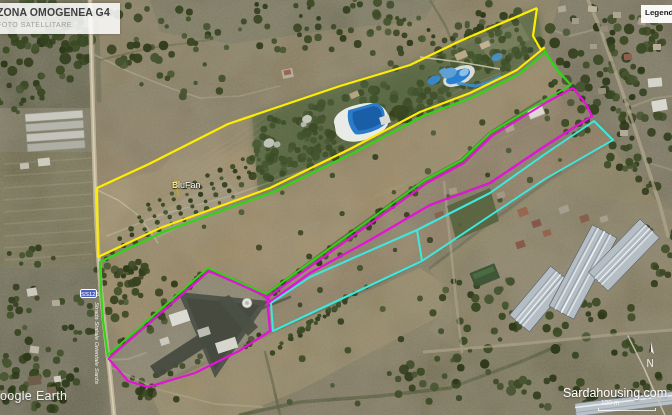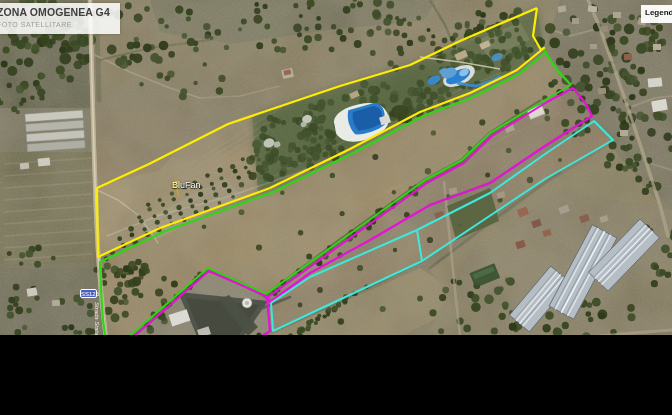--- a/index.html
+++ b/index.html
@@ -1,15 +1,15 @@
 <!DOCTYPE html>
 <html><head><meta charset="utf-8"><style>
 html,body{margin:0;padding:0;background:#000;}
 *{box-sizing:border-box;}
-.stage{position:relative;width:672px;height:335px;overflow:hidden;font-family:"Liberation Sans",sans-serif;}
+.stage{position:relative;width:672px;height:415px;overflow:hidden;font-family:"Liberation Sans",sans-serif;}
 </style></head><body>
 <div class="stage">
 <svg width="672" height="415" viewBox="0 0 672 415" xmlns="http://www.w3.org/2000/svg">
 <defs>
 <filter id="nz" x="0" y="0" width="100%" height="100%">
           <feTurbulence type="fractalNoise" baseFrequency="0.5" numOctaves="2" seed="7"></feTurbulence>
           <feColorMatrix type="matrix" values="0 0 0 0 0.5  0 0 0 0 0.46  0 0 0 0 0.36  0.8 0.8 0.8 0 -0.5"></feColorMatrix>
         </filter>
 <filter id="motd" x="0" y="0" width="100%" height="100%">
           <feTurbulence type="fractalNoise" baseFrequency="0.022" numOctaves="3" seed="11"></feTurbulence>
@@ -1353,20 +1353,21 @@
 <div style="position:absolute;left:-3px;top:21px;font-size:7px;color:#9b9b9b;letter-spacing:0.5px;white-space:nowrap;">FOTO SATELLITARE</div>
 <div style="position:absolute;left:641px;top:5px;width:40px;height:18px;background:rgba(255,255,255,0.95);"></div>
 <div style="position:absolute;left:645px;top:8px;font-size:8px;font-weight:bold;color:#111;">Legende</div>
 <svg style="position:absolute;left:169px;top:178px;" width="20" height="22" viewBox="0 0 20 22">
 <line x1="7.5" y1="9" x2="9.5" y2="18" stroke="#caa21a" stroke-width="1.4"></line>
 <circle cx="7" cy="6.5" r="3.9" fill="#ffd400" stroke="#b8940d" stroke-width="0.7"></circle>
 <circle cx="5.8" cy="5.2" r="1.3" fill="#fff0a0"></circle>
 </svg>
 <div style="position:absolute;left:172px;top:180px;font-size:9px;color:#fff;text-shadow:0 0 2px rgba(0,0,0,0.9),0 1px 1px rgba(0,0,0,0.8);">BluFan</div>
 <div style="position:absolute;left:-10px;top:389px;font-size:12.5px;color:#f2f2f2;text-shadow:0 1px 2px rgba(0,0,0,0.5);letter-spacing:0.3px;">Google Earth</div>
+<div style="position:absolute;left:563px;top:386px;font-size:12.5px;color:#fff;text-shadow:0 1px 2px rgba(0,0,0,0.5);">Sardahousing.com</div>
 <div style="position:absolute;left:80px;top:289px;width:17px;height:9px;background:#4a5fc0;border:0.5px solid #fff;border-radius:2px;color:#fff;font-size:6px;line-height:8px;text-align:center;">SS125</div>
 <div style="position:absolute;left:100px;top:302px;font-size:6px;color:rgba(255,255,255,0.85);transform:rotate(90deg);transform-origin:0 0;white-space:nowrap;font-style:italic;">Strada Statale Orientale Sarda</div>
 <svg style="position:absolute;left:643px;top:341px;" width="16" height="28" viewBox="0 0 16 28">
 <path d="M 8,1 L 11,13 L 8,10.5 L 5,13 Z" fill="#f5f5f5" opacity="0.95"></path>
 <path d="M 8,1 L 8,10.5 L 5,13 Z" fill="#2b2b2b" opacity="0.85"></path>
 <text x="3.5" y="26" font-size="10" fill="#f0f0f0" opacity="0.95" font-family="Liberation Sans">N</text>
 </svg>
 <div style="position:absolute;left:601px;top:399px;font-size:6.5px;color:rgba(255,255,255,0.85);">100 m</div>
 <div style="position:absolute;left:598px;top:408px;width:58px;height:3px;border-left:1px solid rgba(255,255,255,0.8);border-right:1px solid rgba(255,255,255,0.8);border-bottom:1px solid rgba(255,255,255,0.8);"></div>
 </div>

